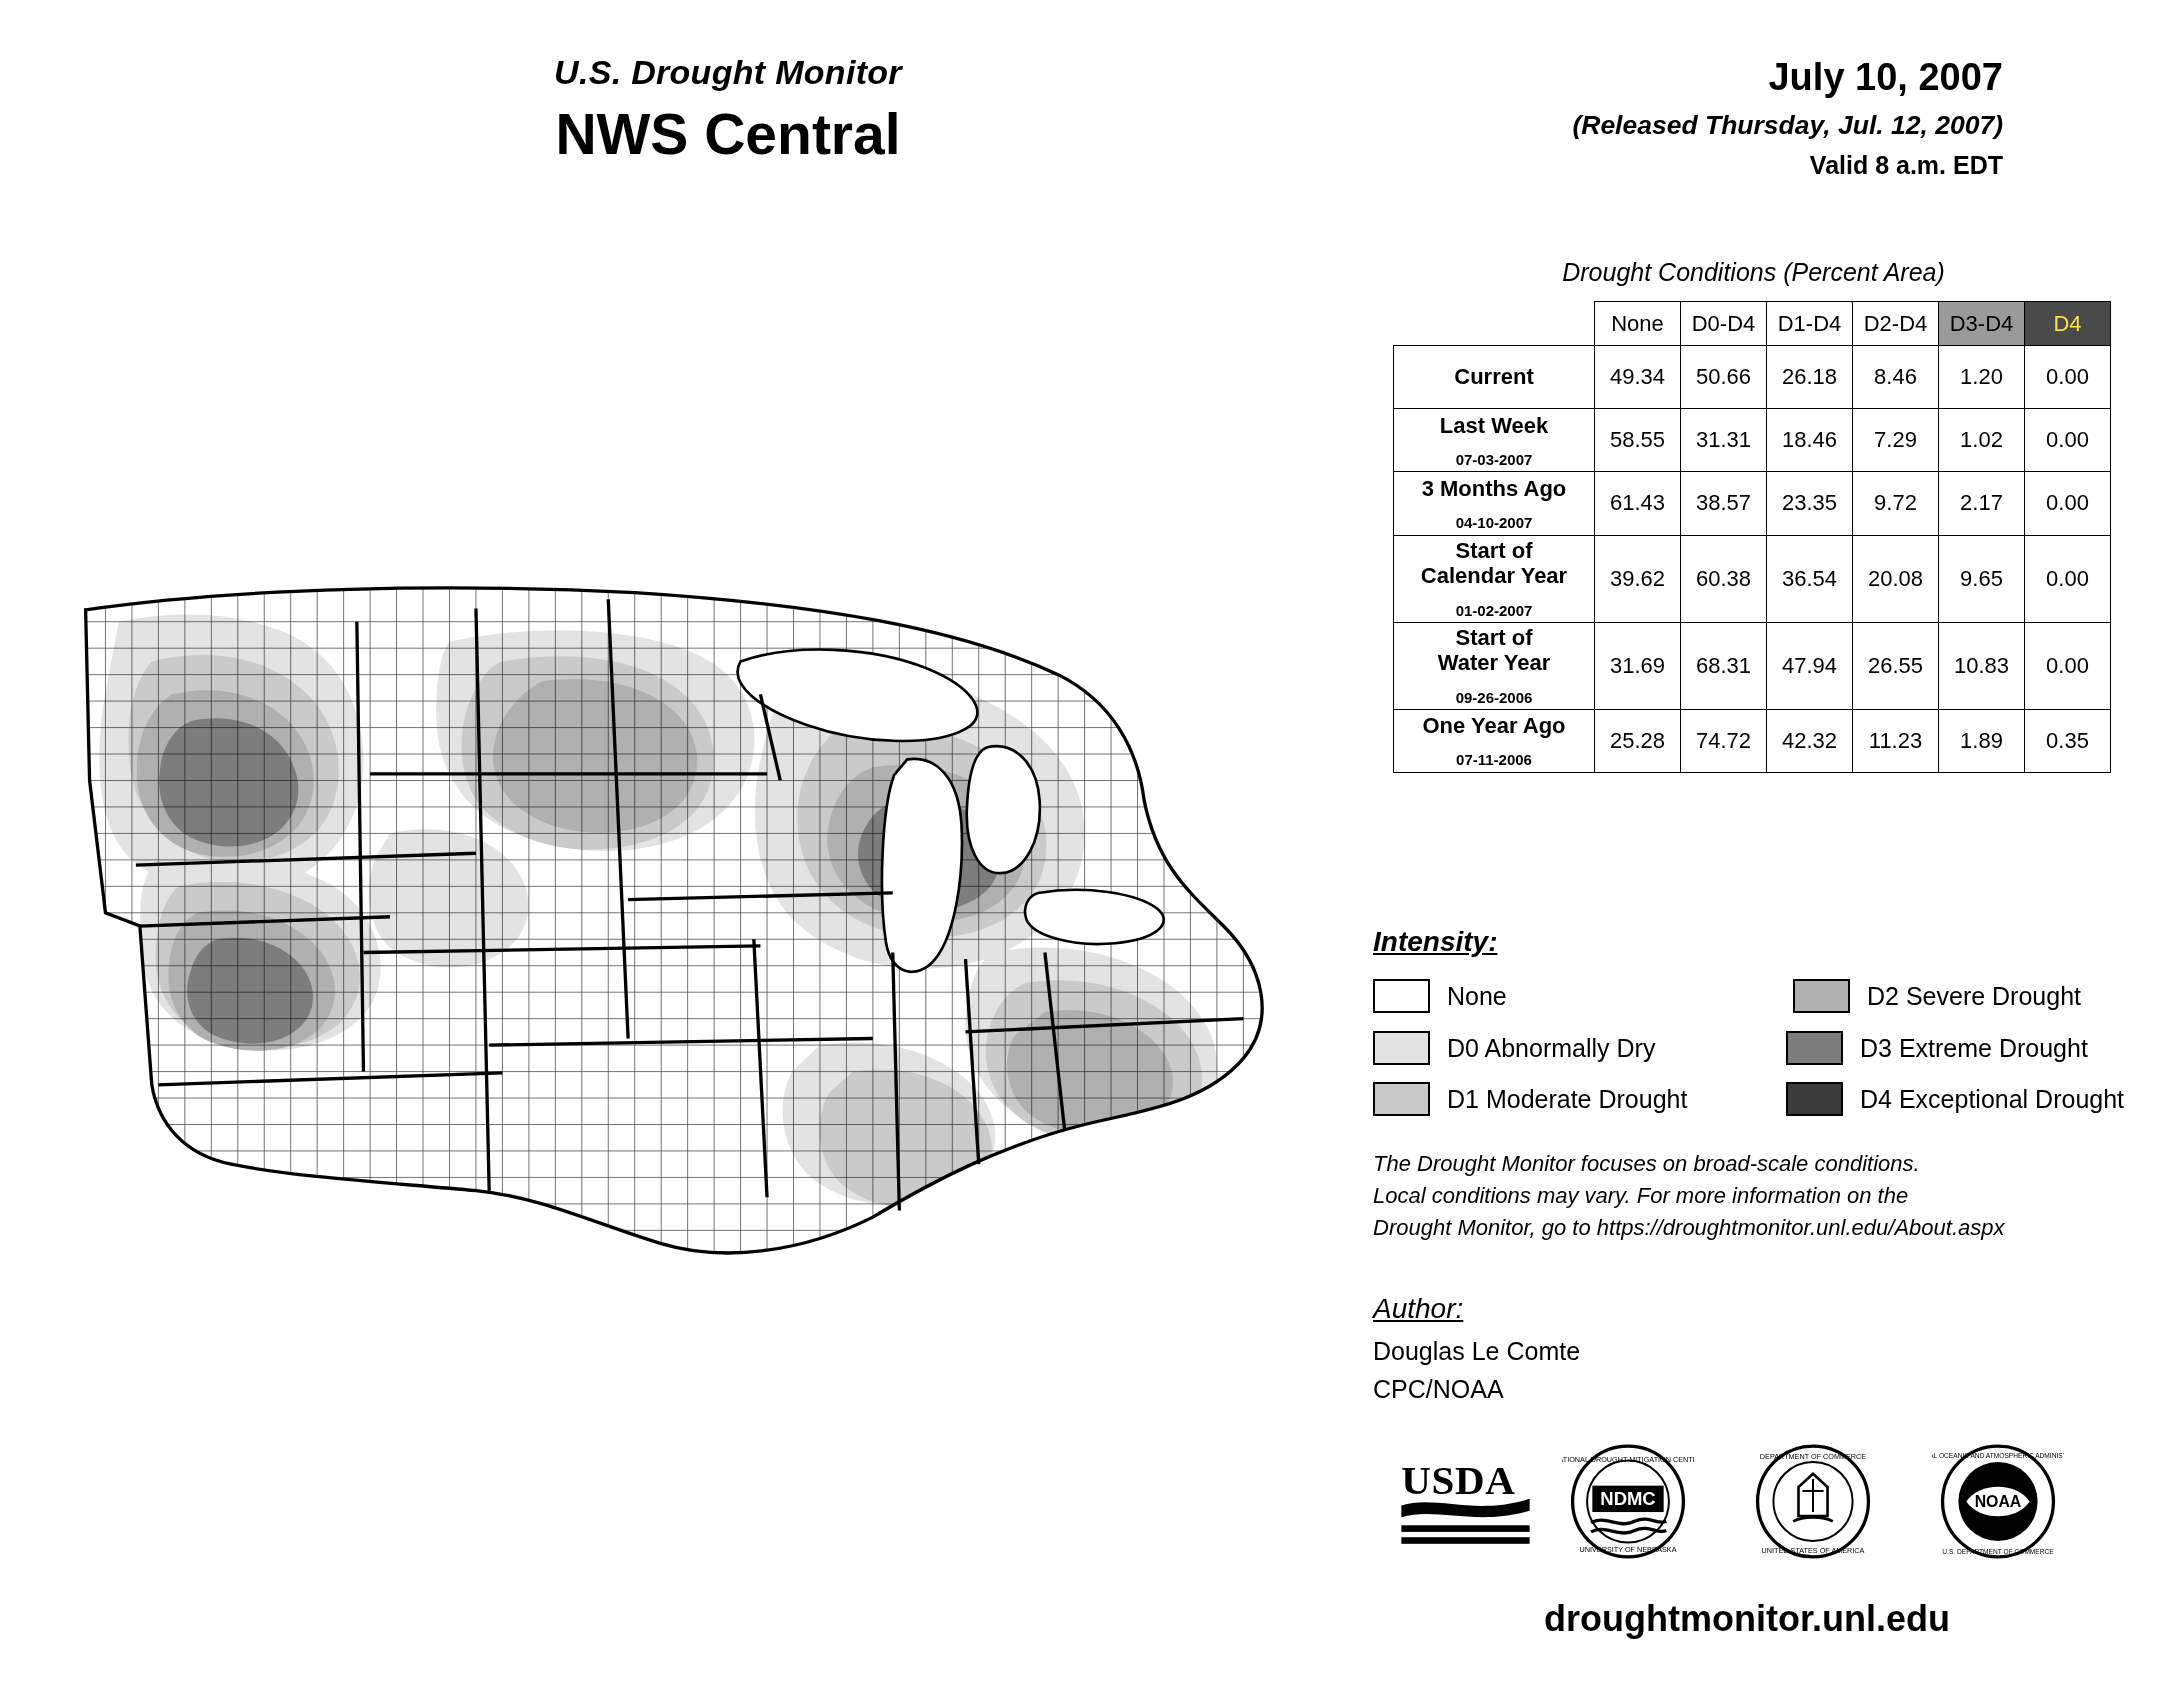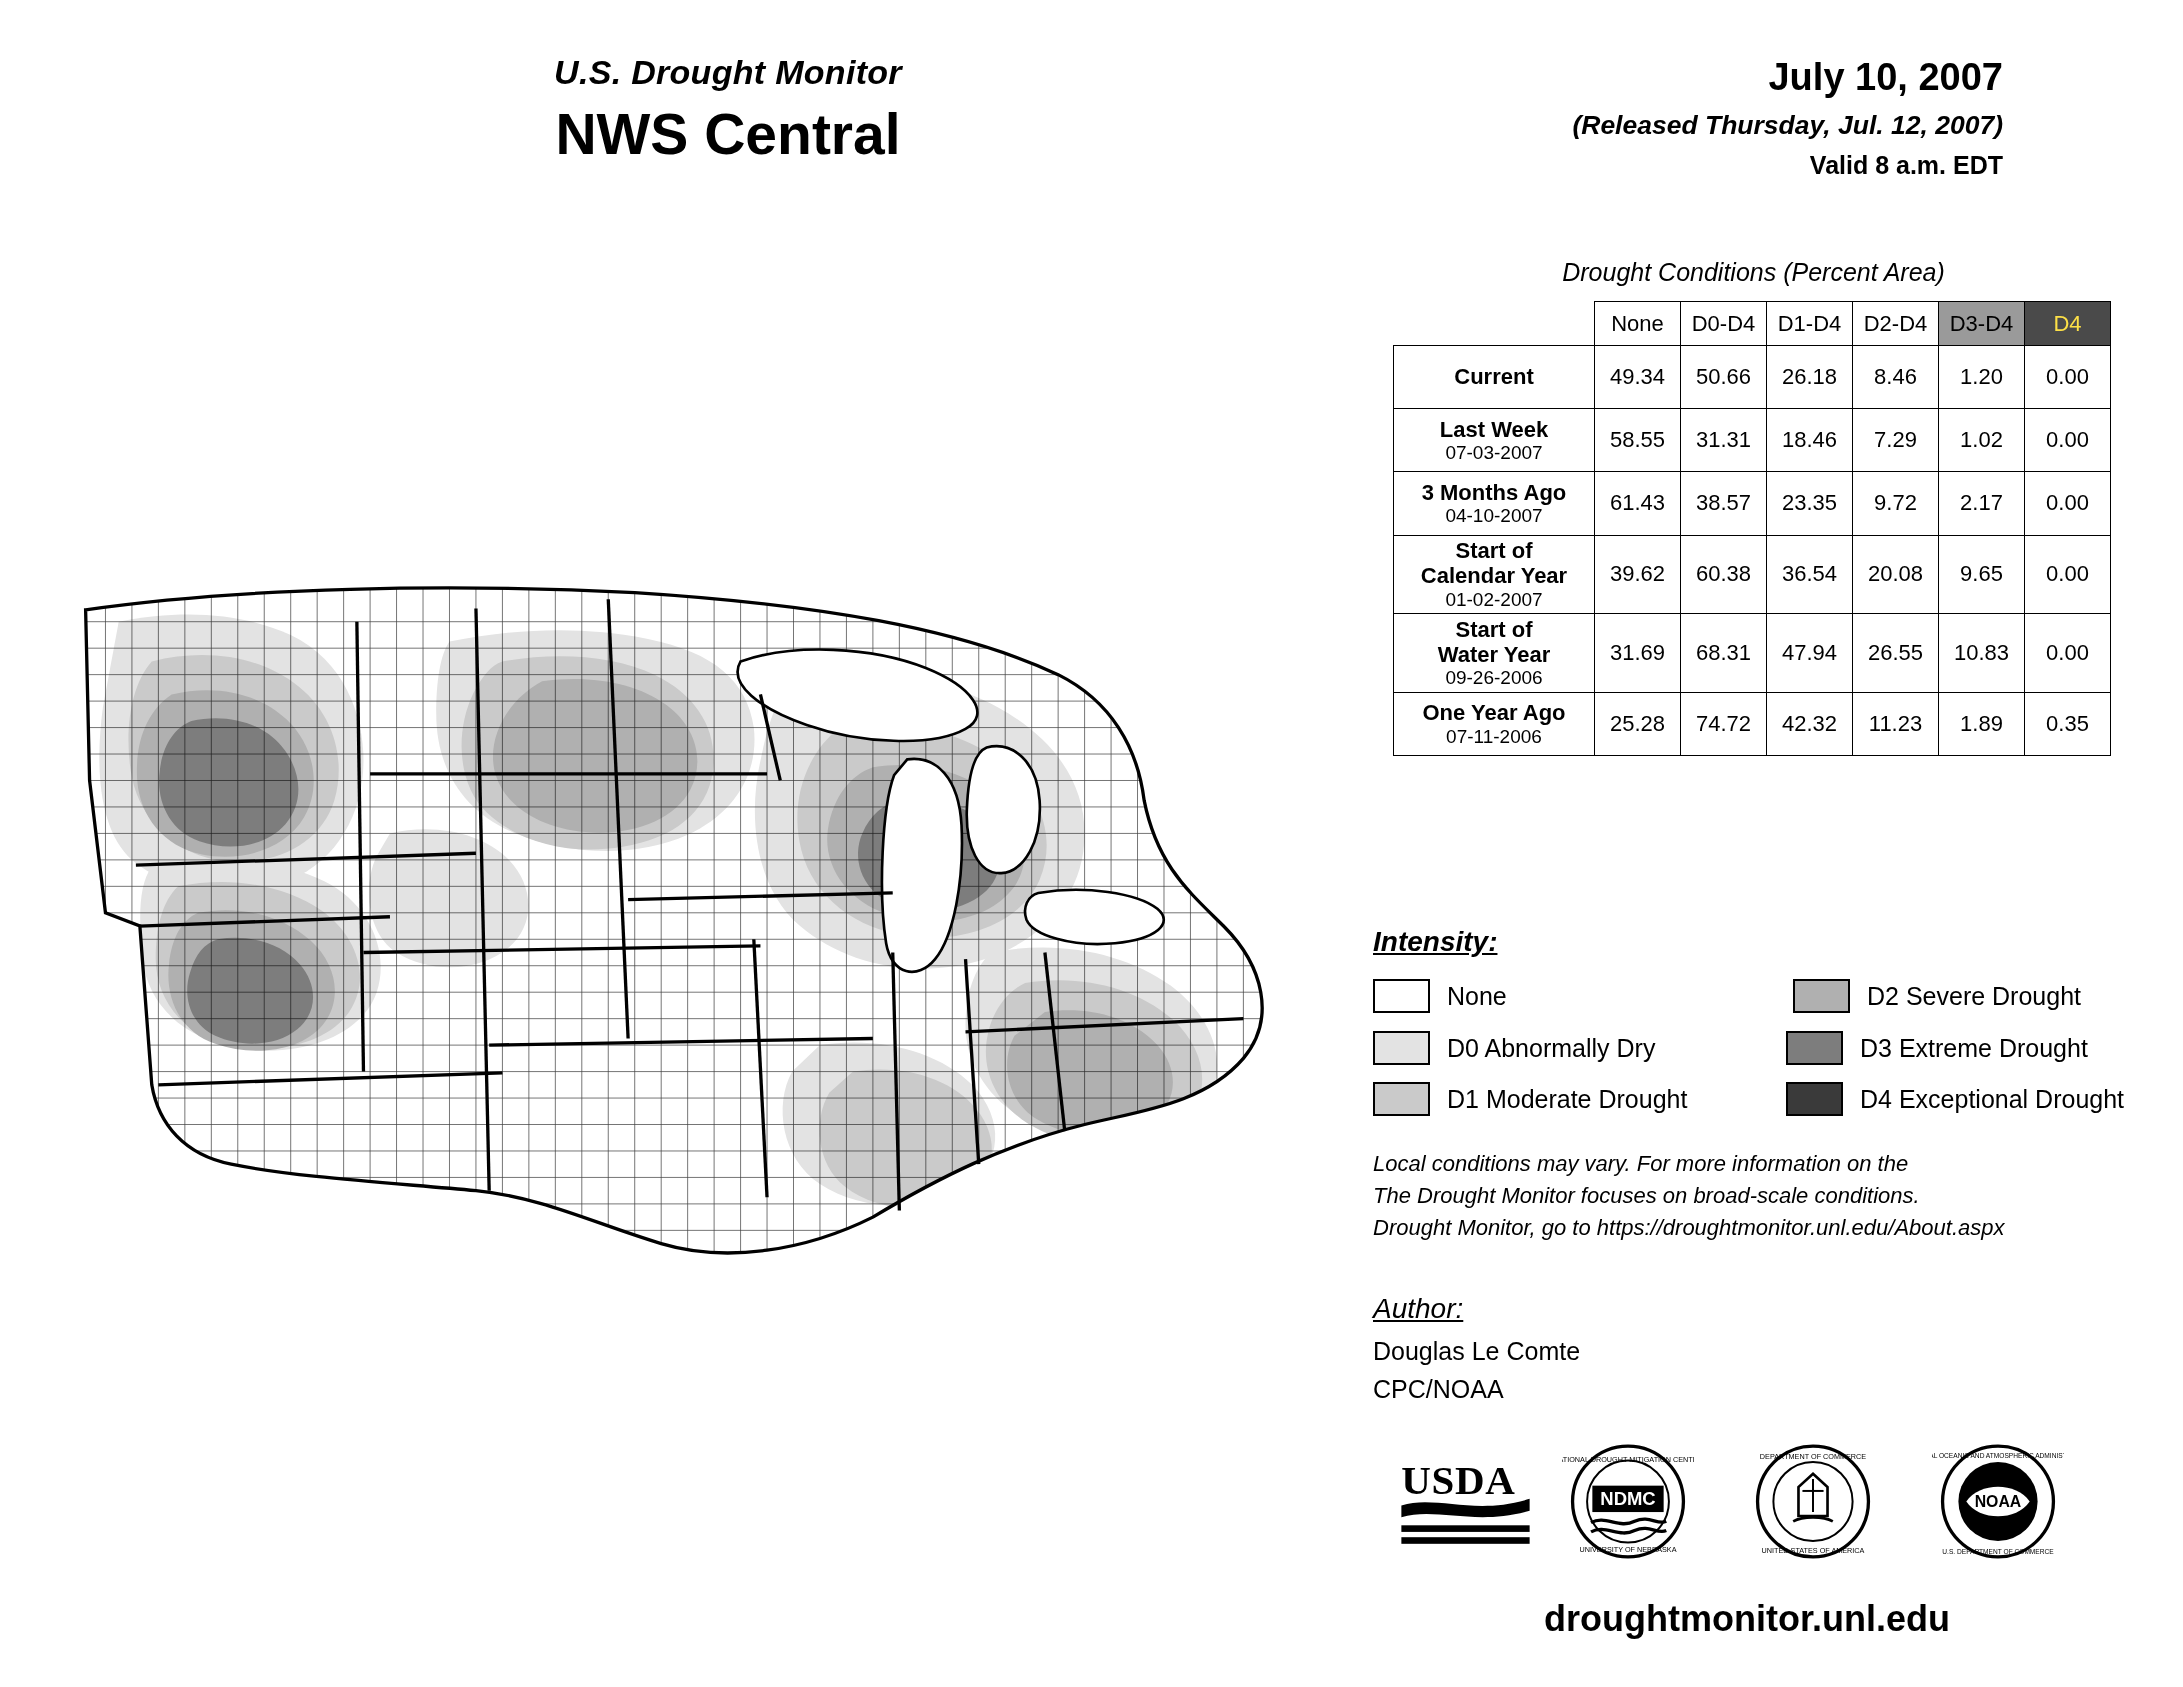--- a/index.html
+++ b/index.html
@@ -104,23 +104,23 @@
   }
   #drought-table tbody td.rowlabel {
     width: 192px;
     font-weight: bold;
     font-size: 22px;
     line-height: 1.15;
     padding: 2.6px 4px;
   }
   .rowlabel .sub {
     display: block;
-    font-size: 19px;
-    font-weight: normal;
-    margin-top: 0;
+    font-size: 15px;
+    font-weight: bold;
+    margin-top: 13px;
   }
 
   
   #intensity-title {
     position: absolute;
     left: 1373px;
     top: 926px;
     font-size: 28px;
     font-weight: bold;
     font-style: italic;
@@ -314,22 +314,22 @@
       <div class="swatch" style="background: rgb(125, 125, 125);"></div>
       <div class="legend-label">D3 Extreme Drought</div>
     </div>
     <div class="legend-item" style="left: 1786px; top: 1082px;">
       <div class="swatch" style="background: rgb(58, 58, 58);"></div>
       <div class="legend-label">D4 Exceptional Drought</div>
     </div>
   </div>
 
 <div id="disclaimer">
+    <div>The Drought Monitor focuses on broad-scale conditions.</div>
     <div>Local conditions may vary. For more information on the</div>
-    <div>The Drought Monitor focuses on broad-scale conditions.</div>
     <div>Drought Monitor, go to https://droughtmonitor.unl.edu/About.aspx</div>
   </div>
 <div id="author-title">Author:</div>
 <div id="author-lines">
   <div>Douglas Le Comte</div>
   <div>CPC/NOAA</div>
 </div>
 
 <div id="logos">
   <div class="logo" id="logo-usda">

